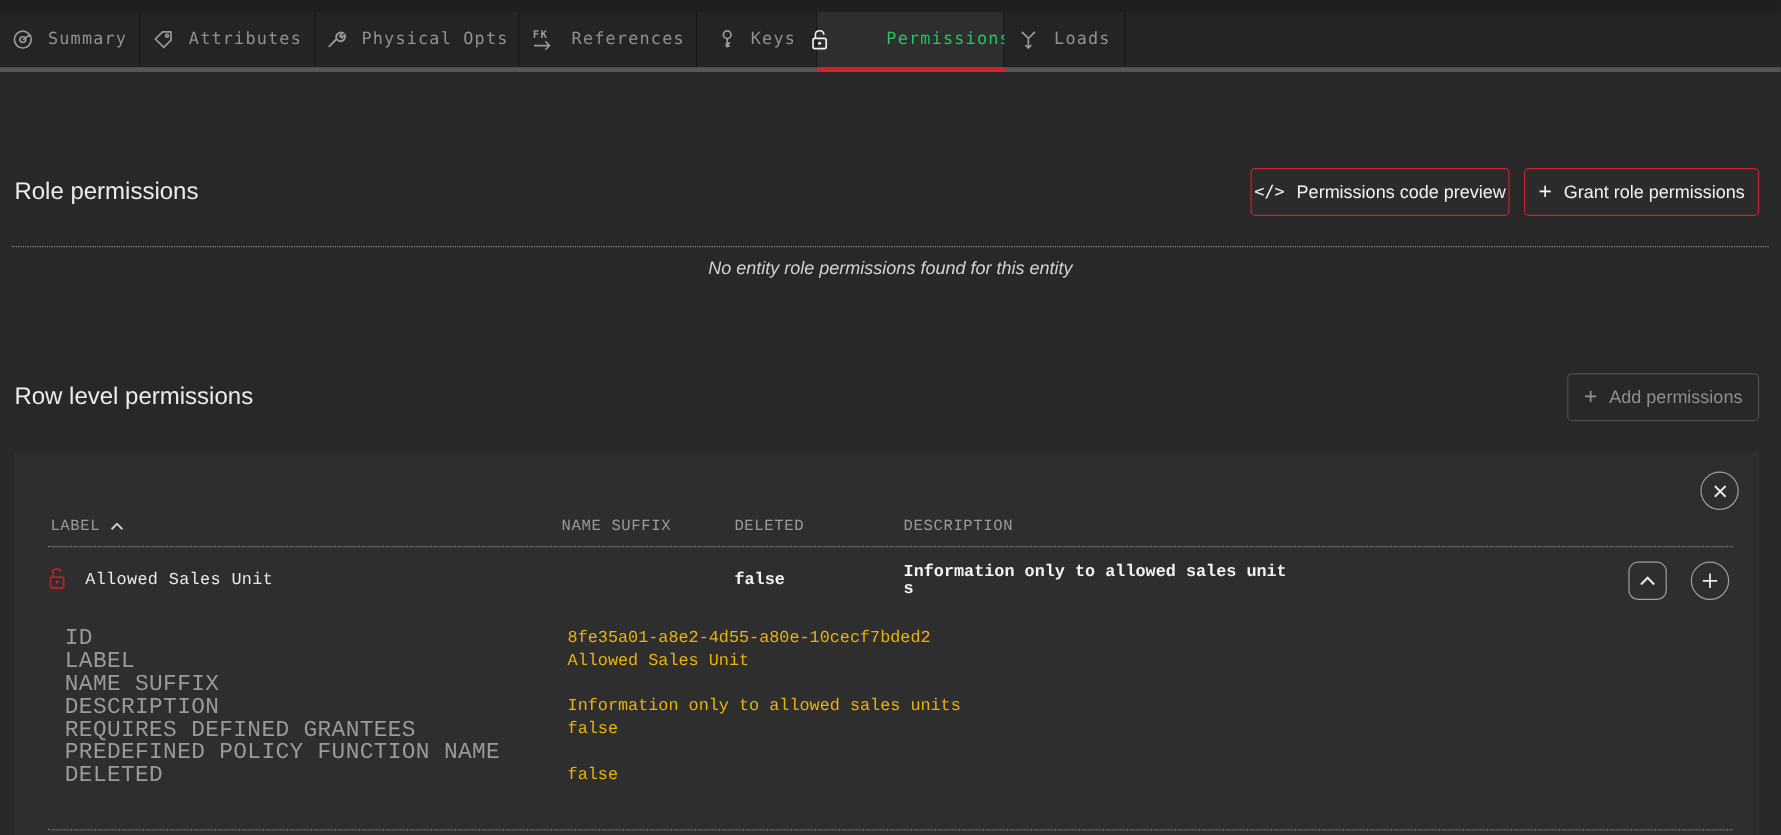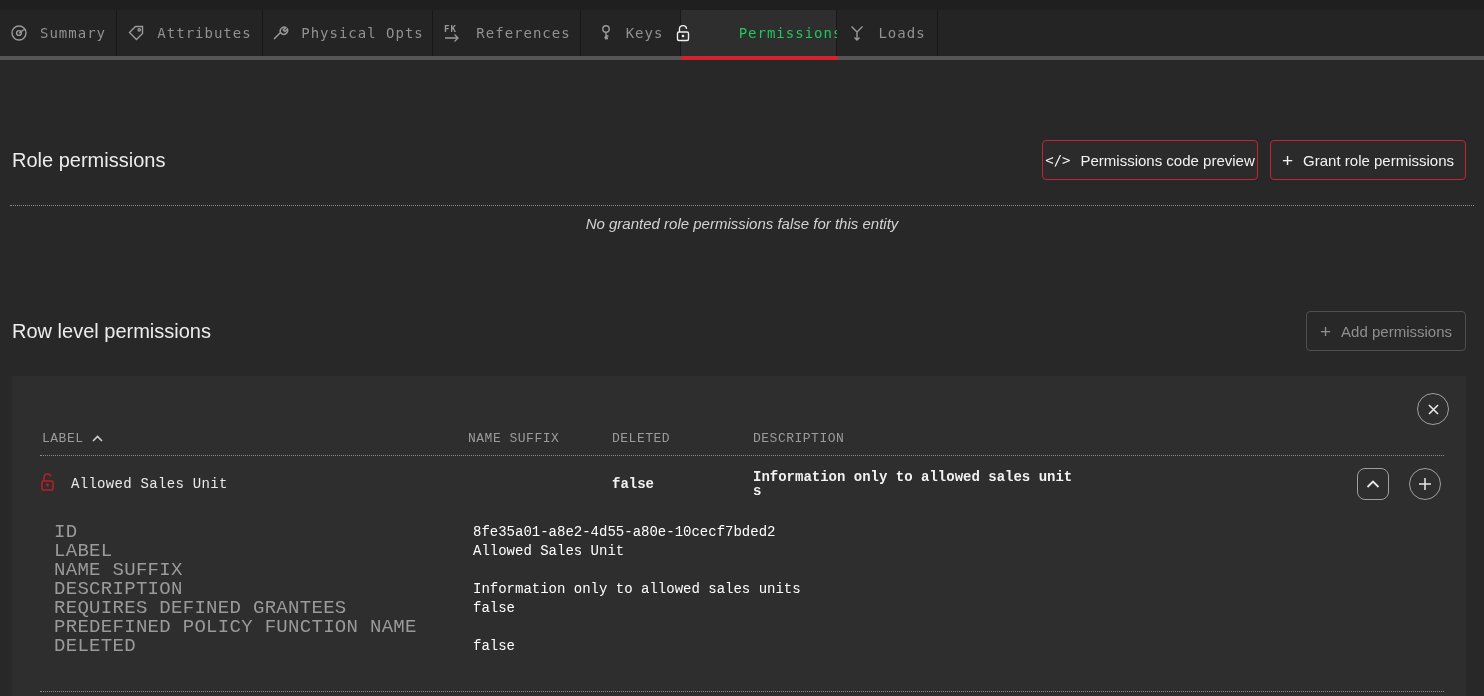--- a/index.html
+++ b/index.html
@@ -43,21 +43,21 @@
 
   .row-label { position:absolute; left:71px; top:476px; color:#e9e9e9; font-size:14px; letter-spacing:0.3px; }
   .row-deleted { position:absolute; left:612px; top:476px; color:#f2f2f2; font-size:14px; font-weight:bold; }
   .row-desc { position:absolute; left:753px; top:470px; width:325px; color:#f2f2f2; font-size:14px; font-weight:bold;
               line-height:14px; word-break:break-all; }
   .lock-red { position:absolute; left:39px; top:472px; color:#b5222c; }
 
   .details { position:absolute; left:54px; top:522px; }
   .drow { display:flex; height:19px; align-items:center; }
   .dkey { width:419px; color:#9a9a9a; font-size:19px; letter-spacing:0.3px; white-space:nowrap; }
-  .dval { color:#ffffff; font-size:14px; white-space:nowrap; }
+  .dval { color:#eab308; font-size:14px; white-space:nowrap; }
 
   svg { display:block; }
 </style>
 </head>
 <body>
 
 <div class="top-strip"></div>
 
 <div class="tabbar">
 
@@ -144,21 +144,21 @@
   <span>Permissions code preview</span>
 </button>
 
 <button class="btn-red" style="left:1270px; top:140px; width:196px;">
   <span class="plus-glyph">+</span>
   <span>Grant role permissions</span>
 </button>
 
 <div class="dotted-sep" style="left:10px; top:205px; width:1464px;"></div>
 
-<div class="empty-msg" style="top:215px;">No granted role permissions false for this entity</div>
+<div class="empty-msg" style="top:215px;">No entity role permissions found for this entity</div>
 
 <h2 class="h-section" style="left:12px; top:320px;">Row level permissions</h2>
 
 <button class="btn-gray" style="left:1306px; top:311px; width:160px;">
   <span class="plus-glyph">+</span>
   <span>Add permissions</span>
 </button>
 
 <div class="panel">
 

